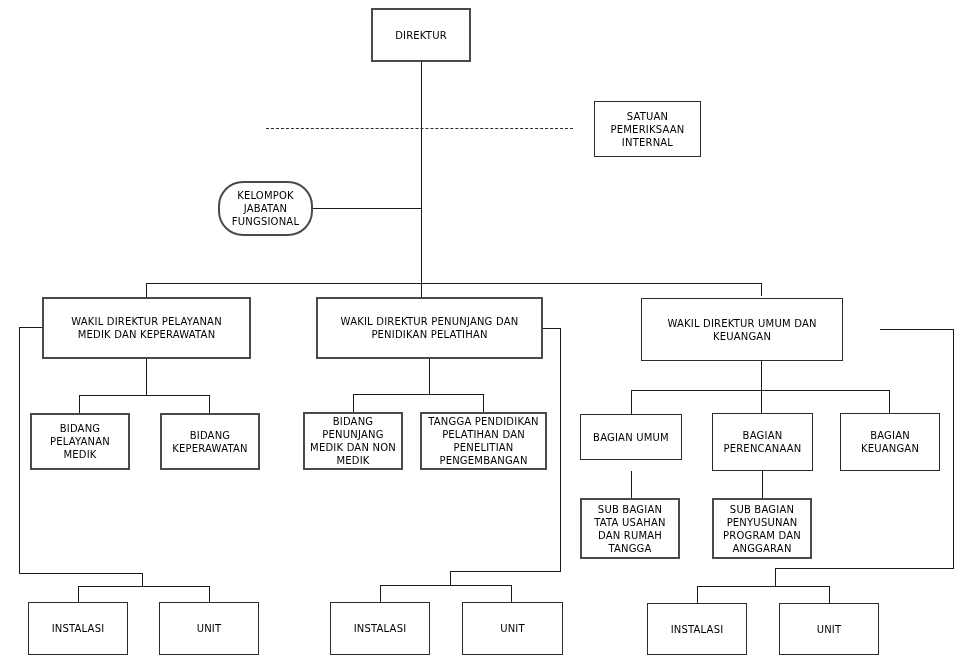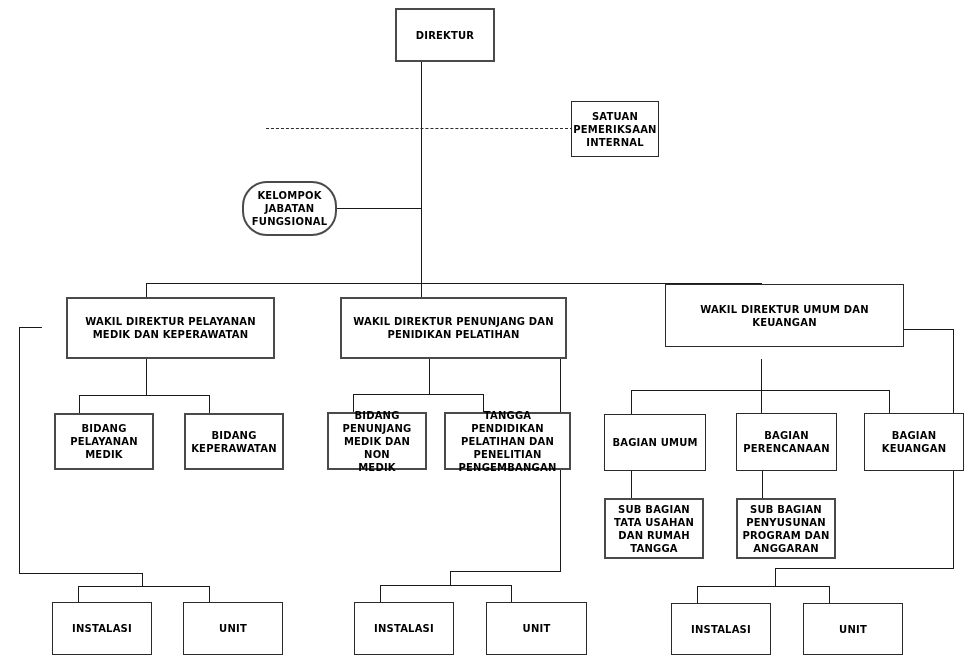--- a/index.html
+++ b/index.html
@@ -10,29 +10,28 @@
     font-family:"DejaVu Sans","Liberation Sans",sans-serif;
     overflow:hidden;
   }
   .node{
     position:absolute;
     box-sizing:border-box;
     background:#ffffff;
     border:1.5px solid #2b2b2b;
     display:flex;align-items:center;justify-content:center;
     text-align:center;
-    font-weight:bold;
+    font-weight:normal;
     font-size:10px;
     line-height:13px;
     letter-spacing:0.2px;
     color:#000000;
     white-space:pre-line;
     padding:1px;
     z-index:2;
-    margin-left:24px;
   }
   .node.heavy{border-width:2px;border-color:#4a4a4a;}
   .ln{position:absolute;background:#1a1a1a;z-index:1;}
   .dash{
     position:absolute;height:0;
     border-top:1px dashed #2b2b2b;
     z-index:1;
   }
 </style>
 </head>
@@ -89,54 +88,54 @@
   <div class="ln" style="left:953px;top:329px;width:1px;height:239px;"></div>
   <div class="ln" style="left:775px;top:568px;width:179px;height:1px;"></div>
   <div class="ln" style="left:775px;top:568px;width:1px;height:18px;"></div>
   <div class="ln" style="left:697px;top:586px;width:132px;height:1px;"></div>
   <div class="ln" style="left:697px;top:586px;width:1px;height:17px;"></div>
   <div class="ln" style="left:829px;top:586px;width:1px;height:17px;"></div>
 
   <div class="node heavy" style="left:371px;top:8px;width:100px;height:54px;">DIREKTUR</div>
 
 
-  <div class="node" style="left:547px;top:101px;width:88px;height:56px;">SATUAN
+  <div class="node" style="left:594px;top:101px;width:107px;height:56px;">SATUAN
 PEMERIKSAAN
 INTERNAL</div>
 
   <div class="node heavy" style="left:218px;top:181px;width:95px;height:55px;border-radius:25px;">KELOMPOK
 JABATAN
 FUNGSIONAL</div>
 
   <div class="node heavy" style="left:42px;top:297px;width:209px;height:62px;">WAKIL DIREKTUR PELAYANAN
 MEDIK DAN KEPERAWATAN</div>
 
   <div class="node heavy" style="left:316px;top:297px;width:227px;height:62px;">WAKIL DIREKTUR PENUNJANG DAN
 PENIDIKAN PELATIHAN</div>
 
-  <div class="node" style="left:641px;top:284px;width:239px;height:63px;">WAKIL DIREKTUR UMUM DAN KEUANGAN</div>
+  <div class="node" style="left:641px;top:298px;width:202px;height:63px;">WAKIL DIREKTUR UMUM DAN KEUANGAN</div>
 
   <div class="node heavy" style="left:30px;top:413px;width:100px;height:57px;">BIDANG
 PELAYANAN
 MEDIK</div>
 
   <div class="node heavy" style="left:160px;top:413px;width:100px;height:57px;">BIDANG
 KEPERAWATAN</div>
 
   <div class="node heavy" style="left:303px;top:412px;width:100px;height:58px;">BIDANG
 PENUNJANG
 MEDIK DAN NON
 MEDIK</div>
 
   <div class="node heavy" style="left:420px;top:412px;width:127px;height:58px;">TANGGA PENDIDIKAN
 PELATIHAN DAN
 PENELITIAN
 PENGEMBANGAN</div>
 
-  <div class="node" style="left:580px;top:414px;width:102px;height:57px;">BAGIAN UMUM</div>
+  <div class="node" style="left:580px;top:414px;width:102px;height:46px;">BAGIAN UMUM</div>
 
   <div class="node" style="left:712px;top:413px;width:101px;height:58px;">BAGIAN
 PERENCANAAN</div>
 
   <div class="node" style="left:840px;top:413px;width:100px;height:58px;">BAGIAN
 KEUANGAN</div>
 
   <div class="node heavy" style="left:580px;top:498px;width:100px;height:61px;">SUB BAGIAN
 TATA USAHAN
 DAN RUMAH

